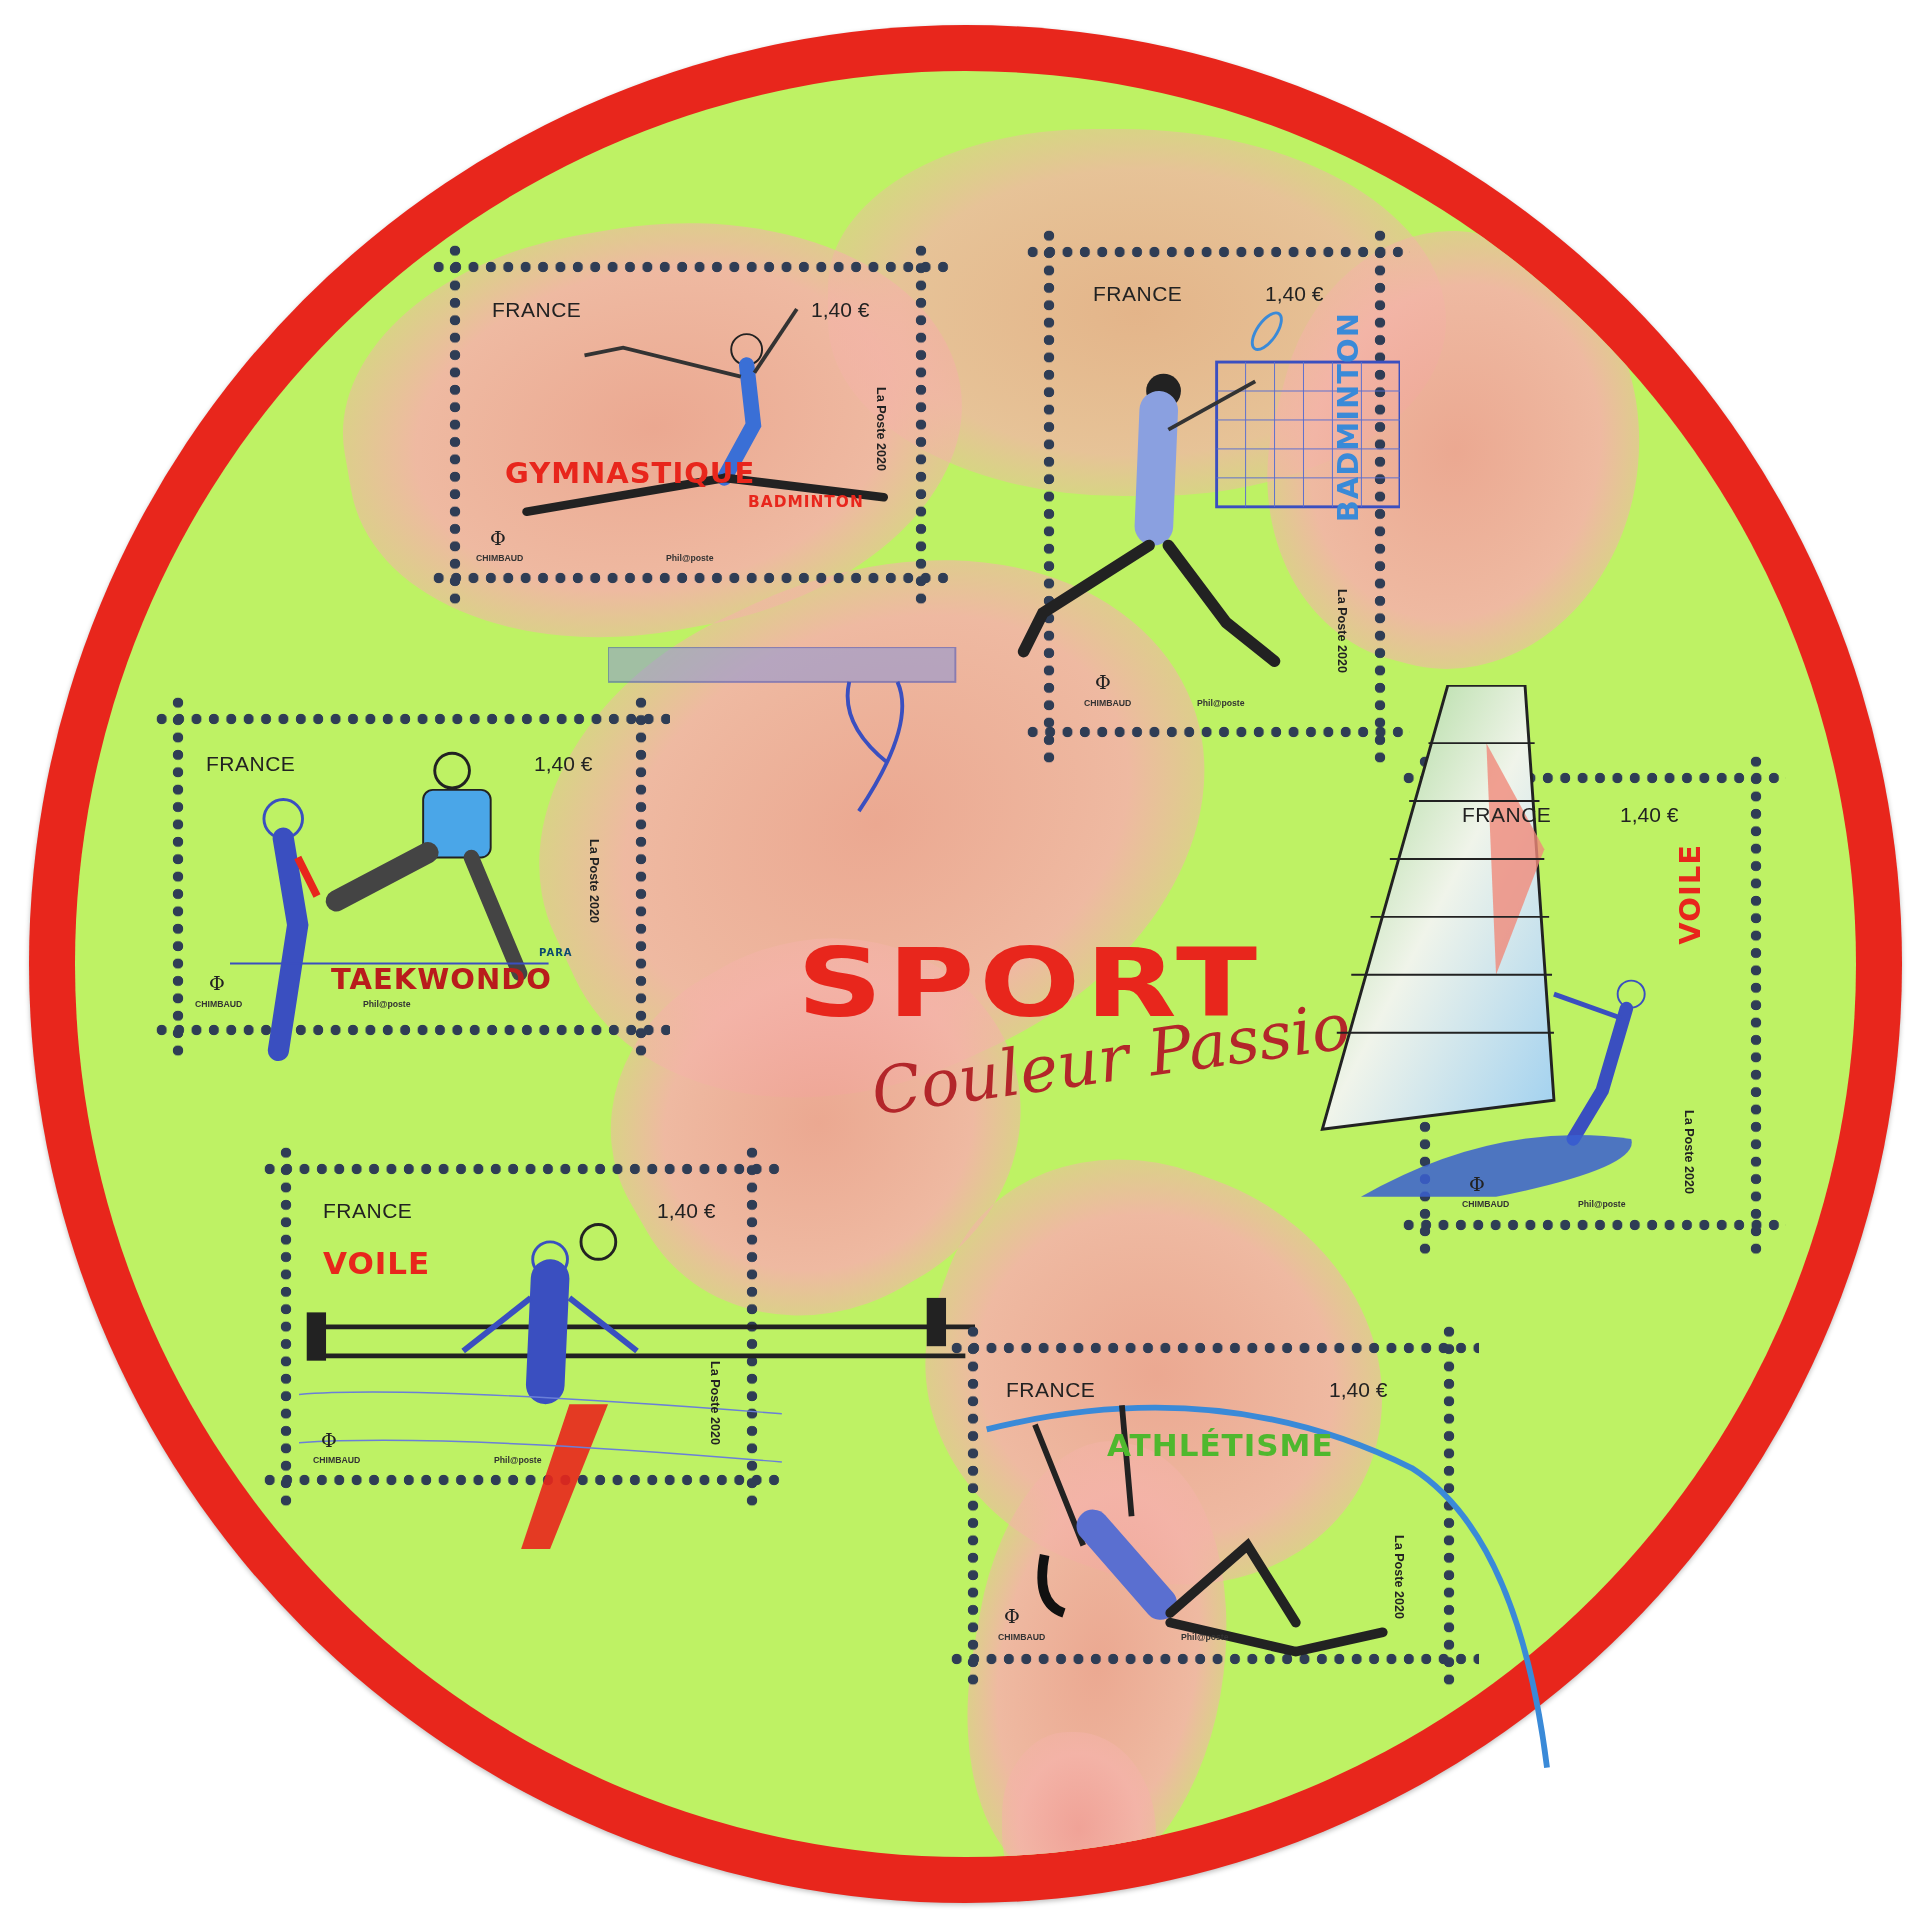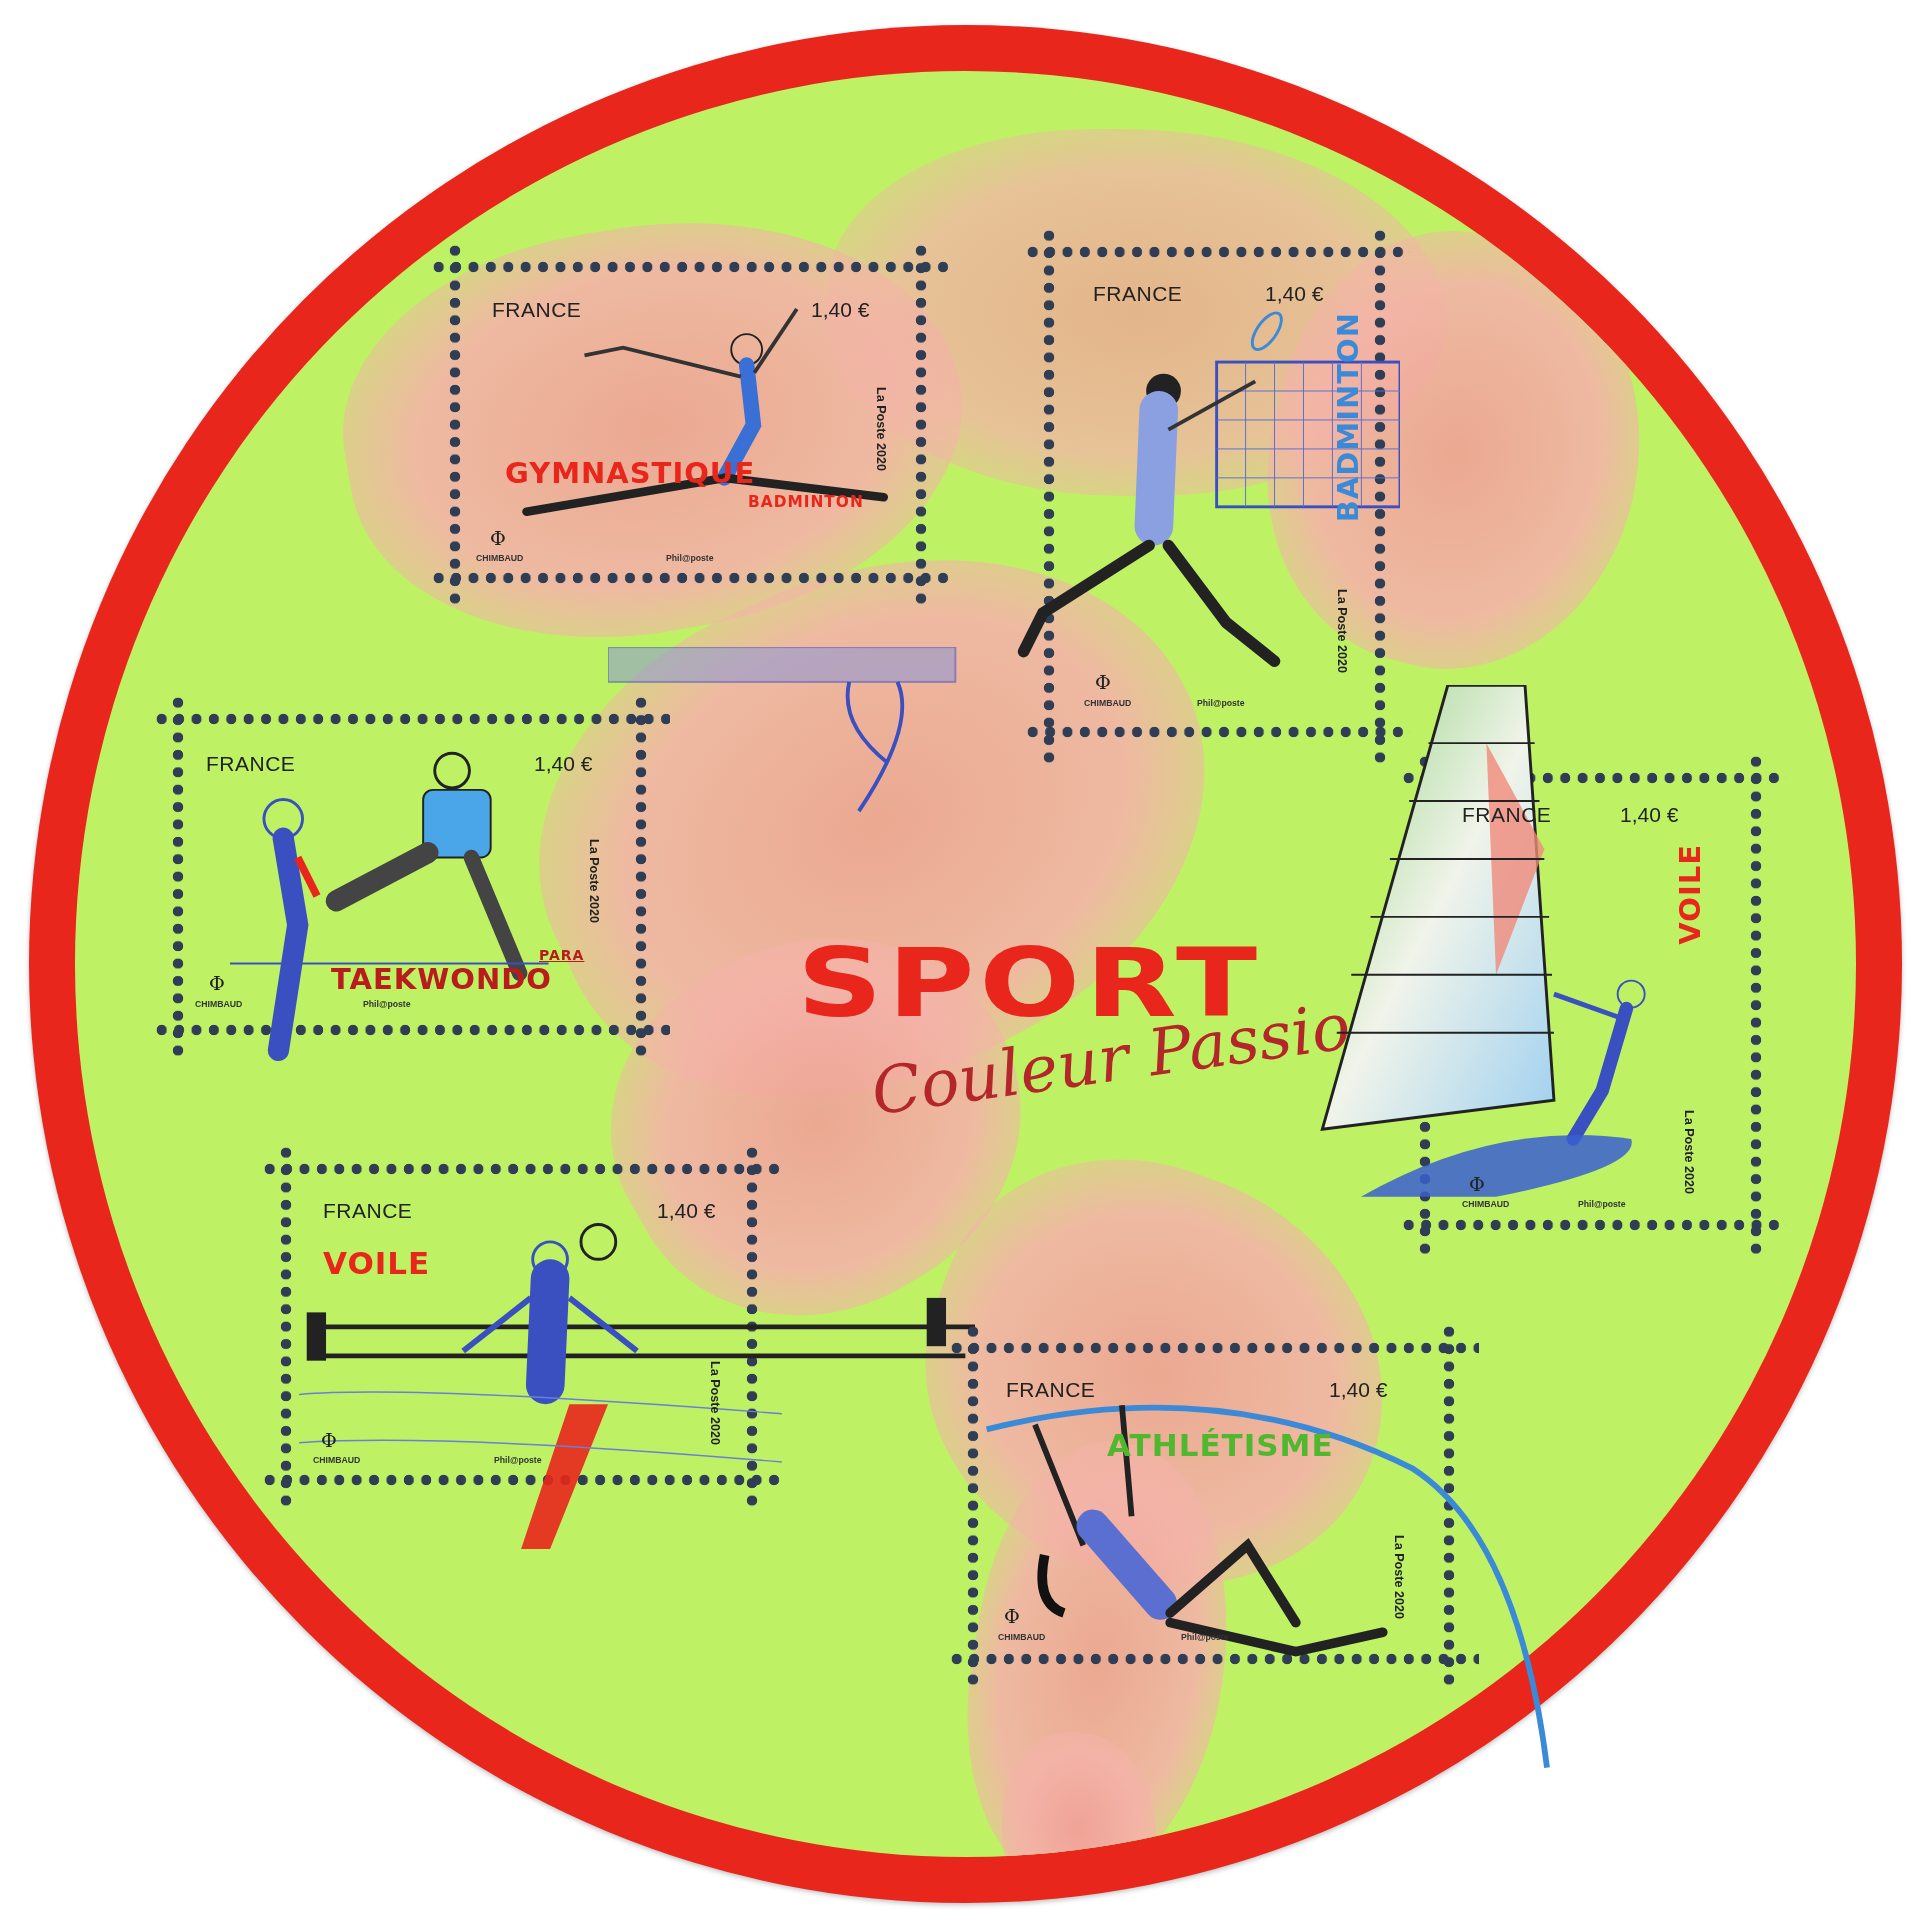--- a/index.html
+++ b/index.html
@@ -103,21 +103,21 @@
     <rect x="200" y="60" width="70" height="70" rx="10" fill="#4aa6e8" stroke="#222" stroke-width="2"></rect>
     <path d="M205 125 L110 175" stroke="#444" stroke-width="22" fill="none" stroke-linecap="round"></path>
     <path d="M250 130 L300 250" stroke="#444" stroke-width="16" fill="none" stroke-linecap="round"></path>
     <circle cx="55" cy="90" r="20" fill="none" stroke="#3a4fc0" stroke-width="3"></circle>
     <path d="M55 110 L70 200 L50 330" stroke="#3a4fc0" stroke-width="22" fill="none" stroke-linecap="round"></path>
     <path d="M70 130 L90 170" stroke="#e8261c" stroke-width="8" fill="none"></path>
     <path d="M-40 240 H330" stroke="#3a4fc0" stroke-width="2"></path>
   </svg>
   <div class="country" style="left:34px;top:39px;">FRANCE</div>
   <div class="price" style="left:362px;top:39px;">1,40 €</div>
-  <div class="sport-name" style="left:367px;top:234px;font-size:14px;color:#b91c1c;text-decoration:underline;">PARA</div>
+  <div class="sport-name" style="left:367px;top:234px;font-size:10px;color:#0c4a6e;">PARA</div>
   <div class="sport-name" style="left:159px;top:249px;font-size:29px;color:#b91c1c;">TAEKWONDO</div>
   <div class="poste" style="left:415px;top:126px;">La Poste 2020</div>
   <div class="phi" style="left:37px;top:259px;">Φ</div>
   <div class="designer" style="left:23px;top:286px;">CHIMBAUD</div>
   <div class="phil" style="left:191px;top:286px;">Phil@poste</div>
 </div>
 
 <div class="stamp" style="left:1419px;top:772px;width:343px;height:459px;">
   <div class="dots-h" style="left:-19.3px;top:0;width:386px;"></div>
   <div class="dots-h" style="left:-19.3px;bottom:0;width:386px;"></div>

